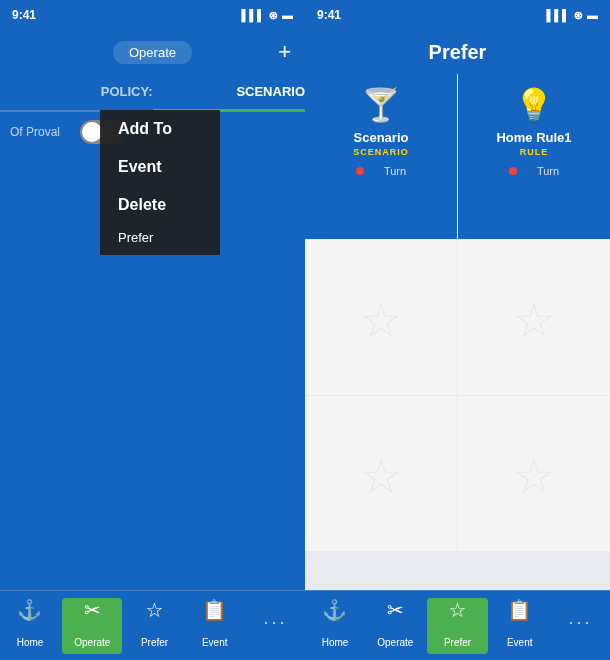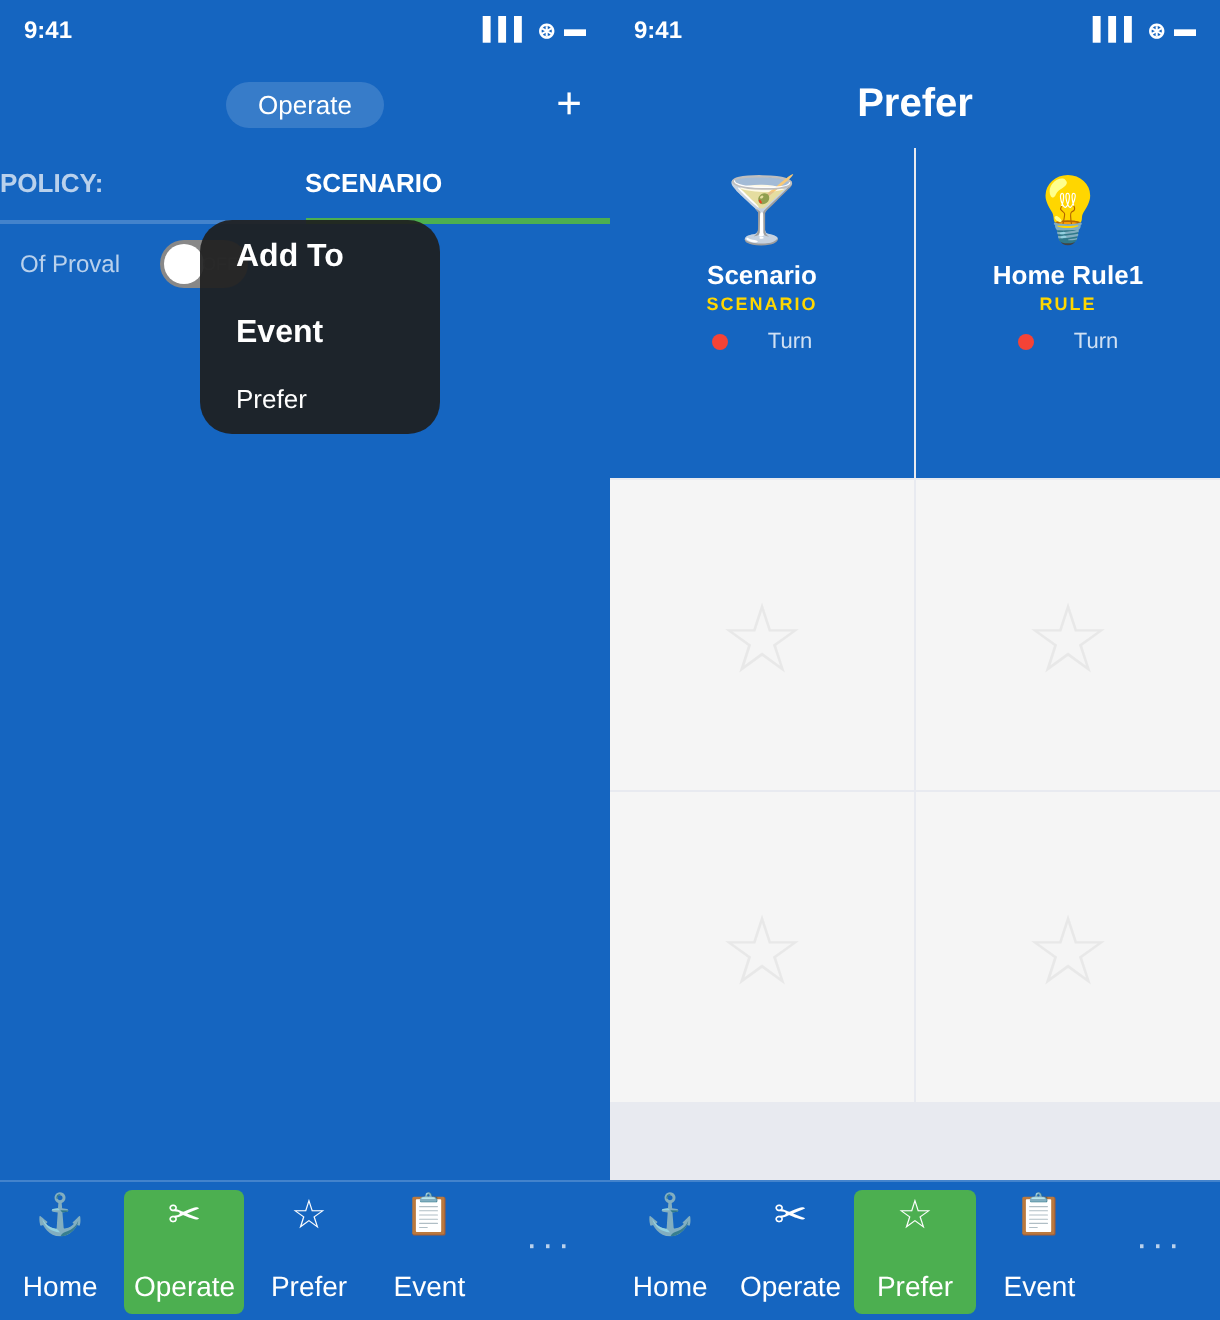--- a/index.html
+++ b/index.html
@@ -57,36 +57,36 @@
       font-weight: 300;
       cursor: pointer;
     }
 
     .tabs-row {
       display: flex;
       border-bottom: 2px solid rgba(255,255,255,0.2);
     }
     .tab-policy, .tab-scenario {
       flex: 1;
-      text-align: left;
+      text-align: right;
       padding: 10px 0;
       font-size: 13px;
       font-weight: 600;
       cursor: pointer;
     }
     .tab-policy { color: rgba(255,255,255,0.7); }
     .tab-scenario { color: white; border-bottom: 3px solid #4caf50; margin-bottom: -2px; }
 
     
     .context-menu {
       position: absolute;
       left: 100px;
       top: 110px;
       background: rgba(30,30,30,0.92);
-      border-radius: 16px;
+      border-radius: 1px;
       z-index: 10;
       display: flex;
       flex-direction: column;
       overflow: hidden;
       min-width: 120px;
     }
     .context-menu-item {
       color: white;
       font-size: 16px;
       font-weight: 600;
@@ -152,21 +152,21 @@
       display: flex;
       flex-direction: column;
       align-items: center;
       justify-content: center;
       gap: 3px;
       cursor: pointer;
       padding-bottom: 6px;
     }
     .nav-item.active { background: #4caf50; border-radius: 4px; margin: 4px 2px; }
     .nav-icon { font-size: 20px; color: white; }
-    .nav-label { font-size: 14px; color: white; margin-top: 12px; }
+    .nav-label { font-size: 10px; color: white; margin-top: 12px; }
     .nav-more { font-size: 18px; color: rgba(255,255,255,0.7); letter-spacing: 2px; }
 
     
     .right-panel {
       width: 305px;
       height: 660px;
       background: #1565c0;
       display: flex;
       flex-direction: column;
     }
@@ -293,20 +293,21 @@
     <div class="toggle">
       <div class="toggle-knob"></div>
       <span class="toggle-text">OFF</span>
     </div>
     <span class="arrow-icon">›</span>
   </div>
 
   <div class="context-menu">
     <div class="context-menu-item">Add To</div>
     <div class="context-menu-item">Event</div>
+    <div class="context-menu-item">Delete</div>
     <div class="context-menu-item prefer-item">Prefer</div>
   </div>
 
   <div class="bottom-nav">
     <div class="nav-item">
       <span class="nav-icon">⚓</span>
       <span class="nav-label">Home</span>
     </div>
     <div class="nav-item active">
       <span class="nav-icon">✂</span>

